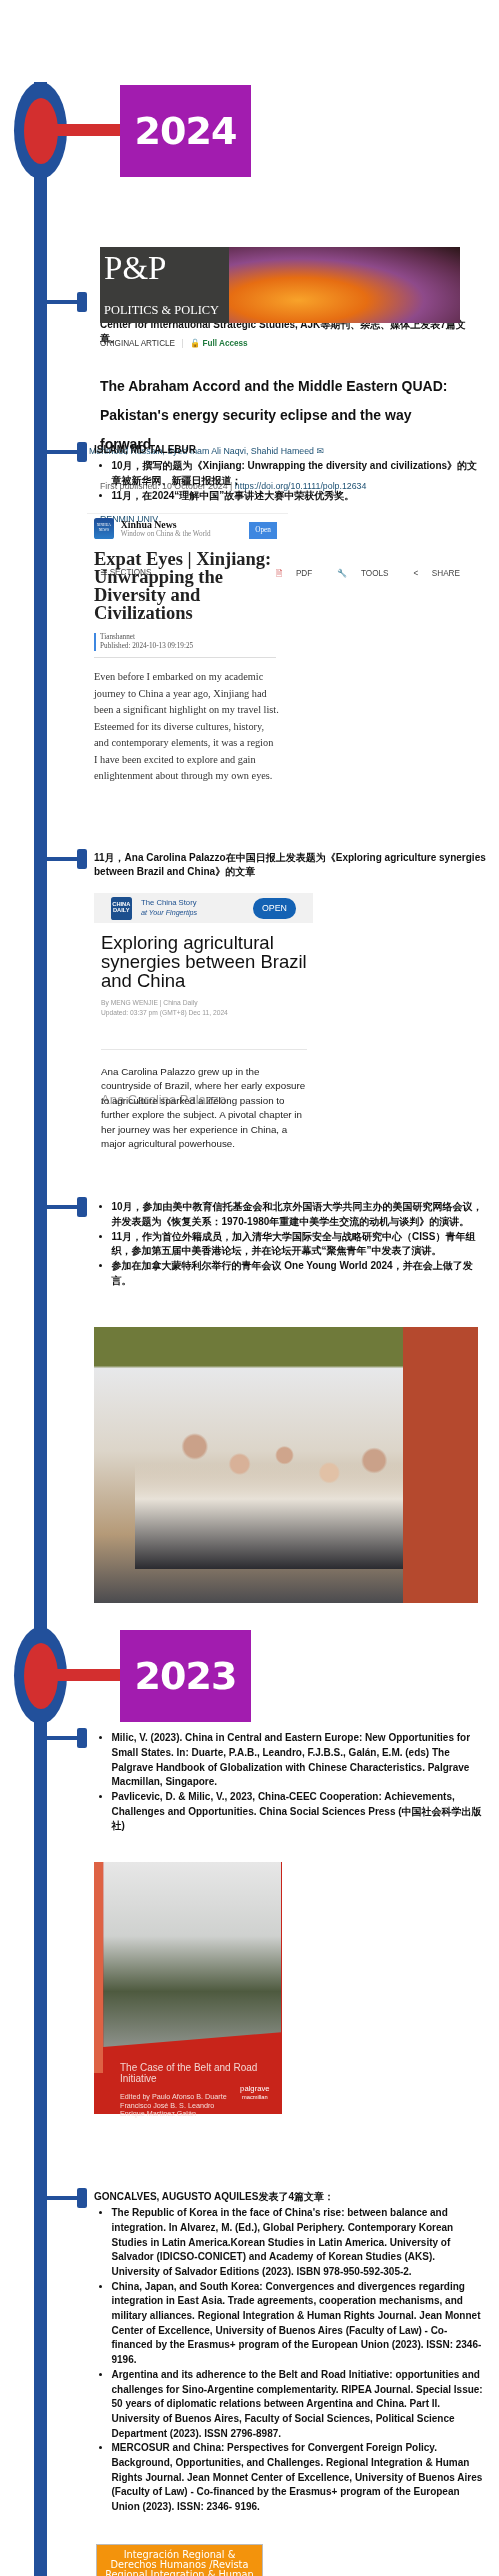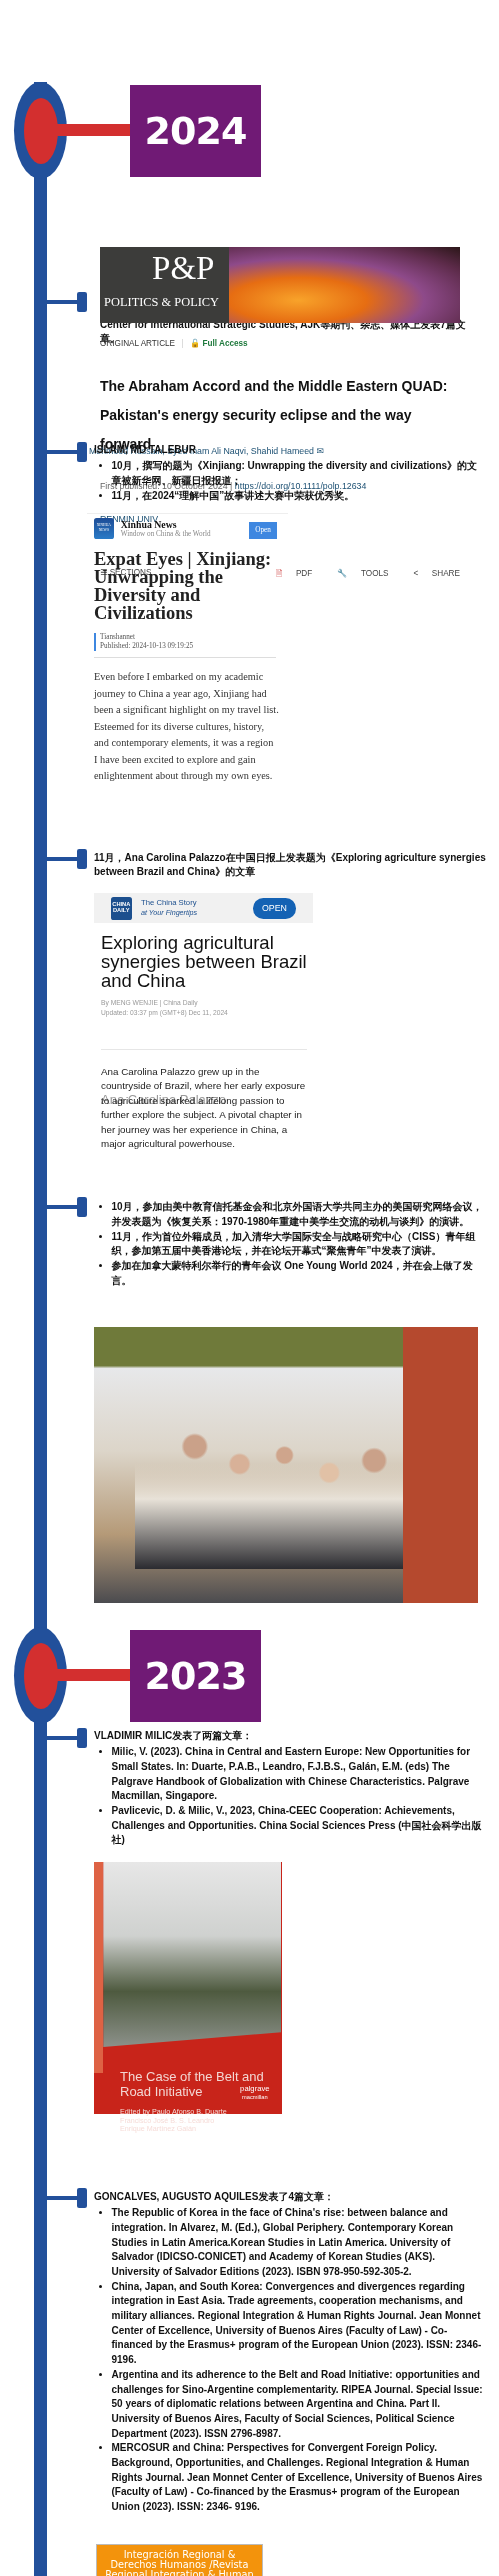--- a/index.html
+++ b/index.html
@@ -2,32 +2,32 @@
 <html style="font-size:8.2px"><head>
 <meta charset="utf-8">
 <style>
   html,body{margin:0;padding:0;background:#fff;}
   body{width:500px;height:3812px;position:relative;overflow:hidden;font-family:"Liberation Sans","DejaVu Sans",sans-serif;color:#111;}
   .spine{position:absolute;left:34px;top:82px;width:13px;height:3691px;background:#22509b;}
   .year-node{position:absolute;left:14.4px;width:53px;height:97px;}
   .year-node .ring{position:absolute;left:0;top:0;width:53px;height:97px;border-radius:50%;background:#22509b;}
   .year-node .core{position:absolute;left:9.3px;top:15.5px;width:34px;height:66px;border-radius:50%;background:#d32f2f;}
   .year-node .bar{position:absolute;left:41px;top:42px;width:93px;height:12.4px;background:#d32f2f;}
-  .year-badge{position:absolute;left:130px;width:131px;height:92px;background:#701a75;color:#fff;font-weight:bold;font-size:38px;display:flex;align-items:center;justify-content:center;font-family:"DejaVu Sans","Liberation Sans",sans-serif;letter-spacing:-1px;}
+  .year-badge{position:absolute;left:120px;width:131px;height:92px;background:#a21caf;color:#fff;font-weight:bold;font-size:38px;display:flex;align-items:center;justify-content:center;font-family:"DejaVu Sans","Liberation Sans",sans-serif;letter-spacing:-1px;}
   .connector{position:absolute;left:46px;width:35px;height:4.1px;background:#22509b;}
   .connector .tip{position:absolute;right:-6.2px;top:-7.7px;width:10.3px;height:19.6px;background:#22509b;border-radius:2.1px;}
   .entry{position:absolute;left:94px;width:392px;}
   .entry-title{font-weight:bold;font-size:10px;line-height:14px;margin:0;}
   ul.bullets{margin:2.1px 0 0 0;padding-left:17.5px;font-weight:bold;font-size:10px;line-height:14.7px;}
   ul.bullets li{margin:0;}
   
   .pp-banner{position:absolute;left:100px;top:247px;width:360px;height:76px;display:flex;}
   .pp-left{width:129px;background:#3c3c3a;color:#fff;font-family:"Liberation Serif",serif;padding:5.2px 4.1px;box-sizing:border-box;}
-  .pp-left .big{font-size:33px;line-height:33px;margin-left:48px;}
-  .pp-left .small{font-size:12.4px;margin-top:10px;}
+  .pp-left .big{font-size:33px;line-height:33px;}
+  .pp-left .small{font-size:12.4px;margin-top:18px;}
   .pp-right{flex:1;background:radial-gradient(ellipse at 30% 70%,#f8a32a 0%,#e66d12 30%,#8e4a8a 55%,#5d2b4a 80%,#2b1618 100%);}
   .pp-meta{position:absolute;left:100px;font-size:8.2px;color:#333;}
   .green{color:#1f7a3d;font-weight:bold;}
   .pp-title{position:absolute;left:100px;top:372px;width:361px;font-size:14px;line-height:29px;font-weight:bold;color:#111;}
   .pp-authors{position:absolute;left:89px;top:446px;font-size:8.8px;color:#1b4f72;}
   .pp-pub{position:absolute;left:100px;top:481px;font-size:8.8px;color:#666;}
   .pp-pub a{color:#1b4f72;text-decoration:none;}
   .pp-renmin{position:absolute;left:100px;top:514px;font-size:8.8px;color:#1b4f72;}
   .pp-tools{position:absolute;left:100px;top:567px;width:360px;font-size:8.2px;color:#444;display:flex;justify-content:space-between;}
   .pp-tools .right span{margin-left:11.3px;}
@@ -56,21 +56,21 @@
   .cd-body{position:absolute;left:101px;top:1065px;width:206px;font-size:9.8px;line-height:14.4px;color:#222;}
   
   .photo-group{position:absolute;left:94px;top:1327px;width:384px;height:276px;background:linear-gradient(180deg,#6f7a3a 0%,#6f7a3a 14%,#e7e8ea 15%,#dcd5c9 45%,#b59a78 75%,#4b4b4f 100%);}
   .photo-group .faces{position:absolute;left:41px;top:67px;width:299px;height:175px;background:radial-gradient(circle at 20% 30%,#caa189 4%,transparent 5%),radial-gradient(circle at 35% 40%,#d8b198 4%,transparent 5%),radial-gradient(circle at 50% 35%,#cfa58c 4%,transparent 5%),radial-gradient(circle at 65% 45%,#e1c1a6 4%,transparent 5%),radial-gradient(circle at 80% 38%,#caa189 4%,transparent 5%),linear-gradient(180deg,transparent 40%,#e8e2d8 60%,#2b2b30 100%);}
   .photo-group .wall{position:absolute;right:0;top:0;width:75px;height:276px;background:#b5492e;}
   .book-cover{position:absolute;left:94px;top:1862px;width:188px;height:252px;background:#c8241a;}
   .book-cover .strip{position:absolute;left:0;top:0;width:9.3px;height:211px;background:#de6244;}
   .book-cover .photo{position:absolute;left:9.3px;top:0;width:178px;height:185px;background:linear-gradient(180deg,#e7e7e7 0%,#cfd1cf 40%,#4e5a3f 70%,#8c918a 100%);clip-path:polygon(0 0,100% 0,100% 92%,0 100%);}
   .book-cover .txt{position:absolute;left:26px;top:193px;color:#fff;}
   .book-cover .t1{font-size:12.4px;line-height:13px;}
-  .book-cover .t2{font-size:13px;margin-top:14px;color:#f3d6d2;}
+  .book-cover .t2{font-size:10px;margin-top:7px;color:#f3d6d2;}
   .book-cover .t3{font-size:7.2px;line-height:8.2px;margin-top:9.3px;color:#f6dcd8;}
   .book-cover .pub{position:absolute;right:12.4px;bottom:13.4px;color:#fff;font-size:7.7px;line-height:6.2px;text-align:center;}
   .journal{position:absolute;left:96px;top:2544px;width:165px;height:246px;border:0.5px solid #bbb;background:linear-gradient(135deg,#f7f4d6 0%,#f3e6a8 30%,#c8e0f0 60%,#eed2d9 100%);}
   .journal .head{background:#f3930c;color:#fff;font-size:9.8px;line-height:9.8px;text-align:center;padding:5.2px 2.1px;height:44px;box-sizing:border-box;font-family:"DejaVu Sans",sans-serif;}
 </style>
 </head>
 <body>
 
 <div class="spine"></div>
 
@@ -185,21 +185,20 @@
   <div class="ring"></div>
   <div class="core"></div>
   <div class="bar"></div>
 </div>
 <div class="year-badge" style="top:1630px;">2023</div>
 
 <div class="connector" style="top:1736px;">
     <div class="tip"></div>
   </div>
 <div class="entry" style="top:1729px;">
-  <p class="entry-title">VLADIMIR MILIC发表了两篇文章：</p>
   <ul class="bullets">
     <li>Milic, V. (2023). China in Central and Eastern Europe: New Opportunities for Small States. In: Duarte, P.A.B., Leandro, F.J.B.S., Galán, E.M. (eds) The Palgrave Handbook of Globalization with Chinese Characteristics. Palgrave Macmillan, Singapore.</li>
     <li>Pavlicevic, D. &amp; Milic, V., 2023, China-CEEC Cooperation: Achievements, Challenges and Opportunities. China Social Sciences Press (中国社会科学出版社)</li>
   </ul>
 </div>
 <div class="book-cover">
   <div class="strip"></div>
   <div class="photo"></div>
   <div class="txt">
     <div class="t2">The Case of the Belt and Road Initiative</div>

